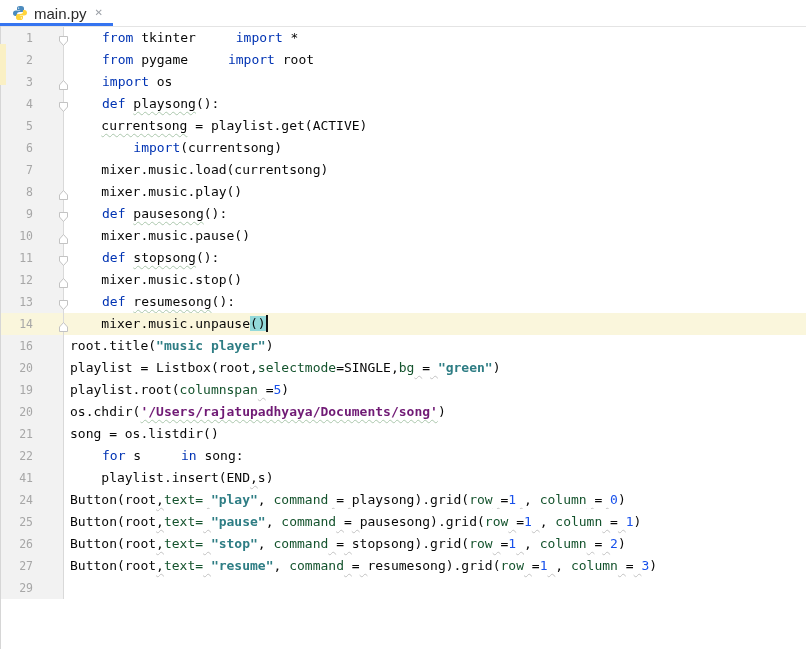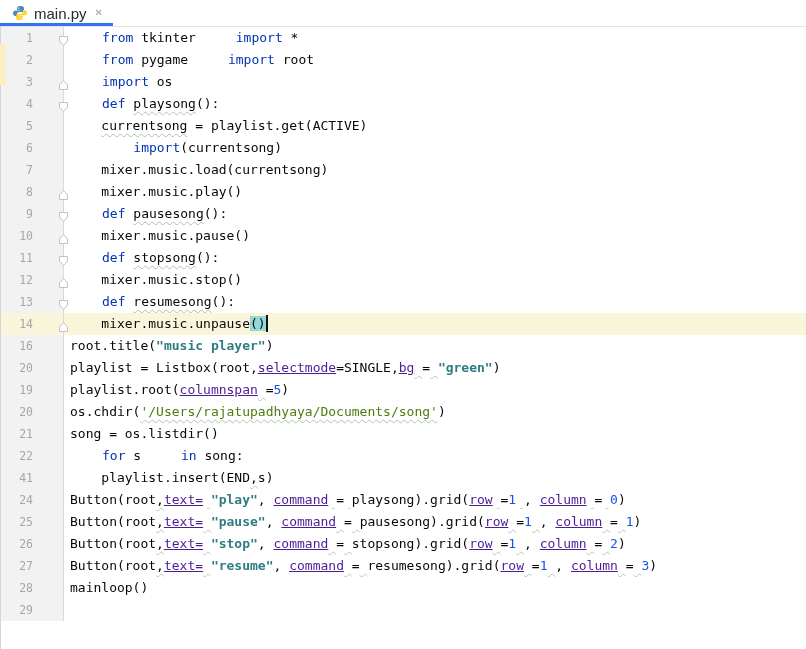--- a/index.html
+++ b/index.html
@@ -26,26 +26,26 @@
   .lineno{display:block;width:33px;text-align:right;color:#a7a7a7;
           font-size:11.5px;line-height:22px;}
   .fold{position:absolute;left:58px;top:5px;width:11px;height:12px;z-index:3;}
   .code{flex:1;white-space:pre;color:#080808;padding-left:6px;}
   .line.current .gutter,.line.current .code{background:#faf6dc;}
 
   
   .tk-kw{color:#0033b3;margin-left:32px;}
   .tk-p{color:#080808;}
   .tk-str{color:#2e7d84;font-weight:bold;}
-  .tk-strt{color:#4d7c0f;font-weight:normal;
+  .tk-strt{color:#701a75;font-weight:bold;
            text-decoration-line:underline;text-decoration-style:wavy;
            text-decoration-color:#abc7ad;text-decoration-thickness:1px;
            text-underline-offset:3px;text-align:right;}
   .tk-num{color:#1750eb;}
-  .tk-kwarg{color:#4c1d95;text-decoration:underline;}
+  .tk-kwarg{color:#14532d;}
   .tk-typo{color:#080808;
            text-decoration-line:underline;text-decoration-style:wavy;
            text-decoration-color:#abc7ad;text-decoration-thickness:1px;
            text-underline-offset:3px;}
   .tk-wsp{color:#080808;
           text-decoration-line:underline;text-decoration-style:wavy;
           text-decoration-color:#c2c2c2;text-decoration-thickness:1px;
           text-underline-offset:3px;}
   .tk-brace{color:#080808;background:#93d9d9;}
   .caret{display:inline-block;width:2px;height:17px;background:#111;
@@ -252,26 +252,20 @@
         <div class="code"><span class="tk-p">Button(root</span><span class="tk-wsp">,</span><span class="tk-kwarg">text=</span><span class="tk-wsp"> </span><span class="tk-str">"stop"</span><span class="tk-p">, </span><span class="tk-kwarg">command</span><span class="tk-wsp"> </span><span class="tk-p">=</span><span class="tk-wsp"> </span><span class="tk-p">stopsong).grid(</span><span class="tk-kwarg">row</span><span class="tk-wsp"> </span><span class="tk-p">=</span><span class="tk-num">1</span><span class="tk-wsp"> </span><span class="tk-p">, </span><span class="tk-kwarg">column</span><span class="tk-wsp"> </span><span class="tk-p">=</span><span class="tk-wsp"> </span><span class="tk-num">2</span><span class="tk-p">)</span></div>
       </div>
       <div class="line">
         <div class="gutter">
           <span class="lineno">27</span>
         </div>
         <div class="code"><span class="tk-p">Button(root</span><span class="tk-wsp">,</span><span class="tk-kwarg">text=</span><span class="tk-wsp"> </span><span class="tk-str">"resume"</span><span class="tk-p">, </span><span class="tk-kwarg">command</span><span class="tk-wsp"> </span><span class="tk-p">=</span><span class="tk-wsp"> </span><span class="tk-p">resumesong).grid(</span><span class="tk-kwarg">row</span><span class="tk-wsp"> </span><span class="tk-p">=</span><span class="tk-num">1</span><span class="tk-wsp"> </span><span class="tk-p">, </span><span class="tk-kwarg">column</span><span class="tk-wsp"> </span><span class="tk-p">=</span><span class="tk-wsp"> </span><span class="tk-num">3</span><span class="tk-p">)</span></div>
       </div>
       <div class="line">
         <div class="gutter">
-          <span class="lineno">28</span>
-        </div>
-        <div class="code"><span class="tk-p">mainloop()</span></div>
-      </div>
-      <div class="line">
-        <div class="gutter">
           <span class="lineno">29</span>
         </div>
         <div class="code"></div>
       </div>
     </div>
 
   <div class="edge-line"></div>
   <div class="edge-strip"></div>
 
 </div>

